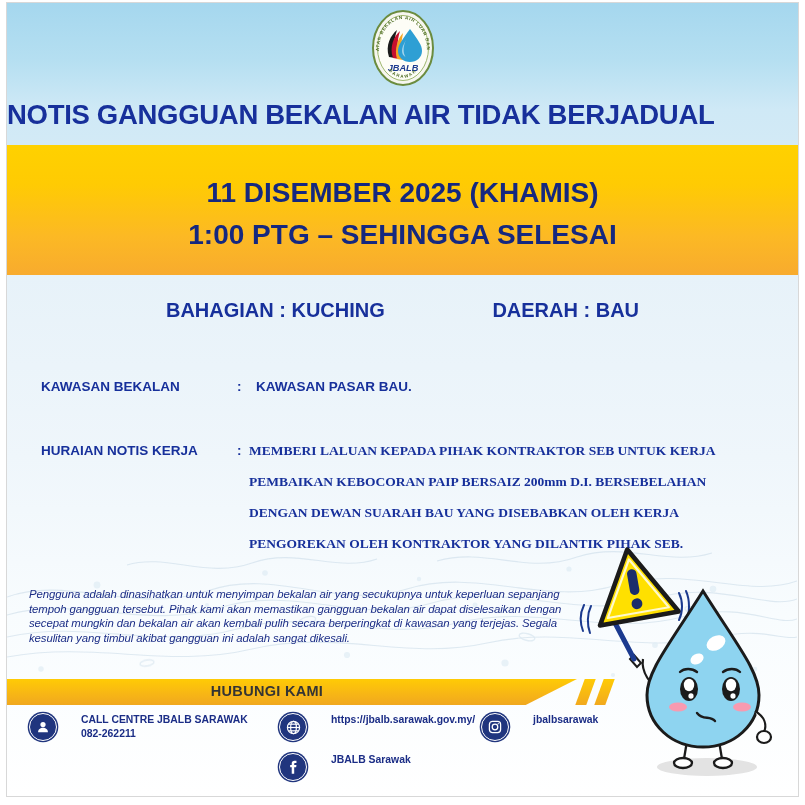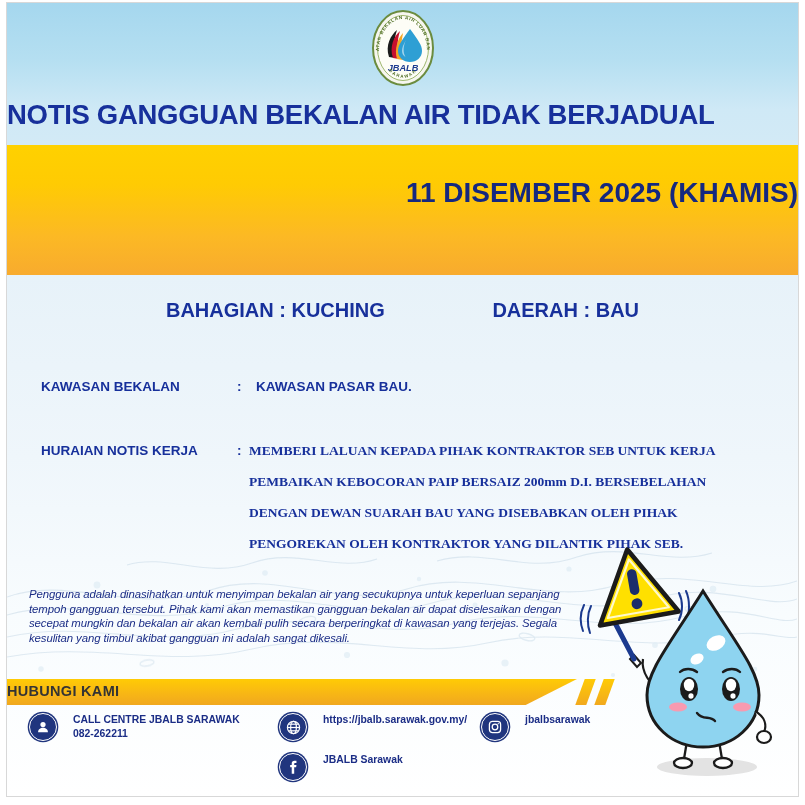--- a/index.html
+++ b/index.html
@@ -57,21 +57,21 @@
 
   
   .date-band {
     position: absolute;
     left: 0; top: 142px; width: 100%; height: 130px;
     background: linear-gradient(to bottom, #ffd100 0%, #ffcb03 30%, #fcb924 70%, #f8ab2e 100%);
   }
   .date-band .line {
     color: #15287f;
     font-weight: bold;
-    text-align: right;
+    text-align: center;
     white-space: nowrap;
   }
   .date-band .l1 { position: absolute; left:0; right:0; top: 32px; font-size: 28px; }
   .date-band .l2 { position: absolute; left:0; right:0; top: 74px; font-size: 28px; }
 
   
   .bodysec {
     position: absolute;
     left: 0; top: 272px; right: 0; bottom: 0;
     background: linear-gradient(to bottom, #e7f2f9 0%, #eff6fb 35%, #f8fcfe 65%, #ffffff 100%);
@@ -119,21 +119,21 @@
 
   
   .contact-band {
     position: absolute;
     left: 0; top: 404px; width: 570px; height: 26px;
     background: linear-gradient(to bottom, #ffcb05 0%, #f7b516 60%, #f0a81f 100%);
     clip-path: polygon(0 0, 100% 0, 91% 100%, 0 100%);
   }
   .contact-band .ctitle {
     position: absolute; left: 0; top: 4px; width: 520px;
-    text-align: left;
+    text-align: center;
     font-size: 14.5px; font-weight: bold;
     color: #343434;
     letter-spacing: 0.3px;
   }
   .slash {
     position: absolute; top: 404px; height: 26px; width: 11px;
     background: linear-gradient(to bottom, #ffcb05 0%, #f2a91e 100%);
     transform: skewX(-20deg);
   }
   .slash.s1 { left: 573px; }
@@ -143,21 +143,21 @@
   .citem { position: absolute; }
   .cicon {
     position: absolute; left: 0; top: 0;
     width: 26px; height: 26px; border-radius: 50%;
     background: #20357e;
     border: 1.6px solid #ffffff;
     box-shadow: 0 0 0 1.3px #20357e;
     display: flex; align-items: center; justify-content: center;
   }
   .ctext {
-    position: absolute; left: 44px; top: 0;
+    position: absolute; left: 52px; top: 0;
     color: #1b2d86; font-size: 10.4px; font-weight: bold;
     line-height: 13.5px; white-space: nowrap;
   }
   .c1 { left: 22px; top: 0; }
   .c2 { left: 272px; top: 0; }
   .c3 { left: 272px; top: 40px; }
   .c4 { left: 474px; top: 0; }
 
   
   .mascot { position: absolute; right: 4px; bottom: 8px; width: 215px; height: 245px; }
@@ -191,20 +191,21 @@
         <text font-size="4.4" font-weight="bold" fill="#4c6b22" font-family="Liberation Sans, sans-serif" letter-spacing="1.4">
           <textPath href="#arcBot" startOffset="50%" text-anchor="middle">SARAWAK</textPath>
         </text>
       </svg>
     </div>
     <div class="poster-title">NOTIS GANGGUAN BEKALAN AIR TIDAK BERJADUAL</div>
   </div>
 
   <div class="date-band">
     <div class="line l1">11 DISEMBER 2025 (KHAMIS)</div>
+    <div class="line l2">1:00 PTG – SEHINGGA SELESAI</div>
   </div>
 
   <div class="bodysec">
 
     <svg class="water-tex" viewBox="0 0 790 150" preserveAspectRatio="none">
       <g fill="none" stroke="#b9cfe0" stroke-width="1.1" opacity="0.75">
         <path d="M0 52 C60 30 130 70 200 46 C270 22 330 66 400 44 C470 22 540 62 610 40 C680 20 740 54 790 36"></path>
         <path d="M0 70 C70 50 140 86 215 62 C290 40 350 80 425 58 C500 36 570 76 645 54 C710 34 760 66 790 54"></path>
         <path d="M0 92 C80 74 150 106 230 84 C310 62 370 98 450 78 C525 58 600 92 675 72 C735 56 770 82 790 74"></path>
         <path d="M0 112 C90 96 160 124 245 104 C330 84 400 116 480 98 C560 80 630 110 710 92 C755 82 778 96 790 92"></path>
@@ -245,21 +246,21 @@
       <span class="colon">:</span>
       <span class="val">KAWASAN PASAR BAU.</span>
     </div>
 
     <div class="field f-huraian">
       <span class="lbl">HURAIAN NOTIS KERJA</span>
       <span class="colon">:</span>
       <div class="vlines">
         <div>MEMBERI LALUAN KEPADA PIHAK KONTRAKTOR SEB UNTUK KERJA</div>
         <div>PEMBAIKAN KEBOCORAN PAIP BERSAIZ 200mm D.I. BERSEBELAHAN</div>
-        <div>DENGAN DEWAN SUARAH BAU YANG DISEBABKAN OLEH PIHAK</div>
+        <div>DENGAN DEWAN SUARAH BAU YANG DISEBABKAN OLEH KERJA</div>
         <div>PENGOREKAN OLEH KONTRAKTOR YANG DILANTIK PIHAK SEB.</div>
       </div>
     </div>
 
     <div class="disclaimer">Pengguna adalah dinasihatkan untuk menyimpan bekalan air yang secukupnya untuk keperluan sepanjang tempoh gangguan tersebut. Pihak kami akan memastikan gangguan bekalan air dapat diselesaikan dengan secepat mungkin dan bekalan air akan kembali pulih secara berperingkat di kawasan yang terjejas. Segala kesulitan yang timbul akibat gangguan ini adalah sangat dikesali.</div>
 
     <div class="contact-band">
       <div class="ctitle">HUBUNGI KAMI</div>
     </div>
     <div class="slash s1"></div>

